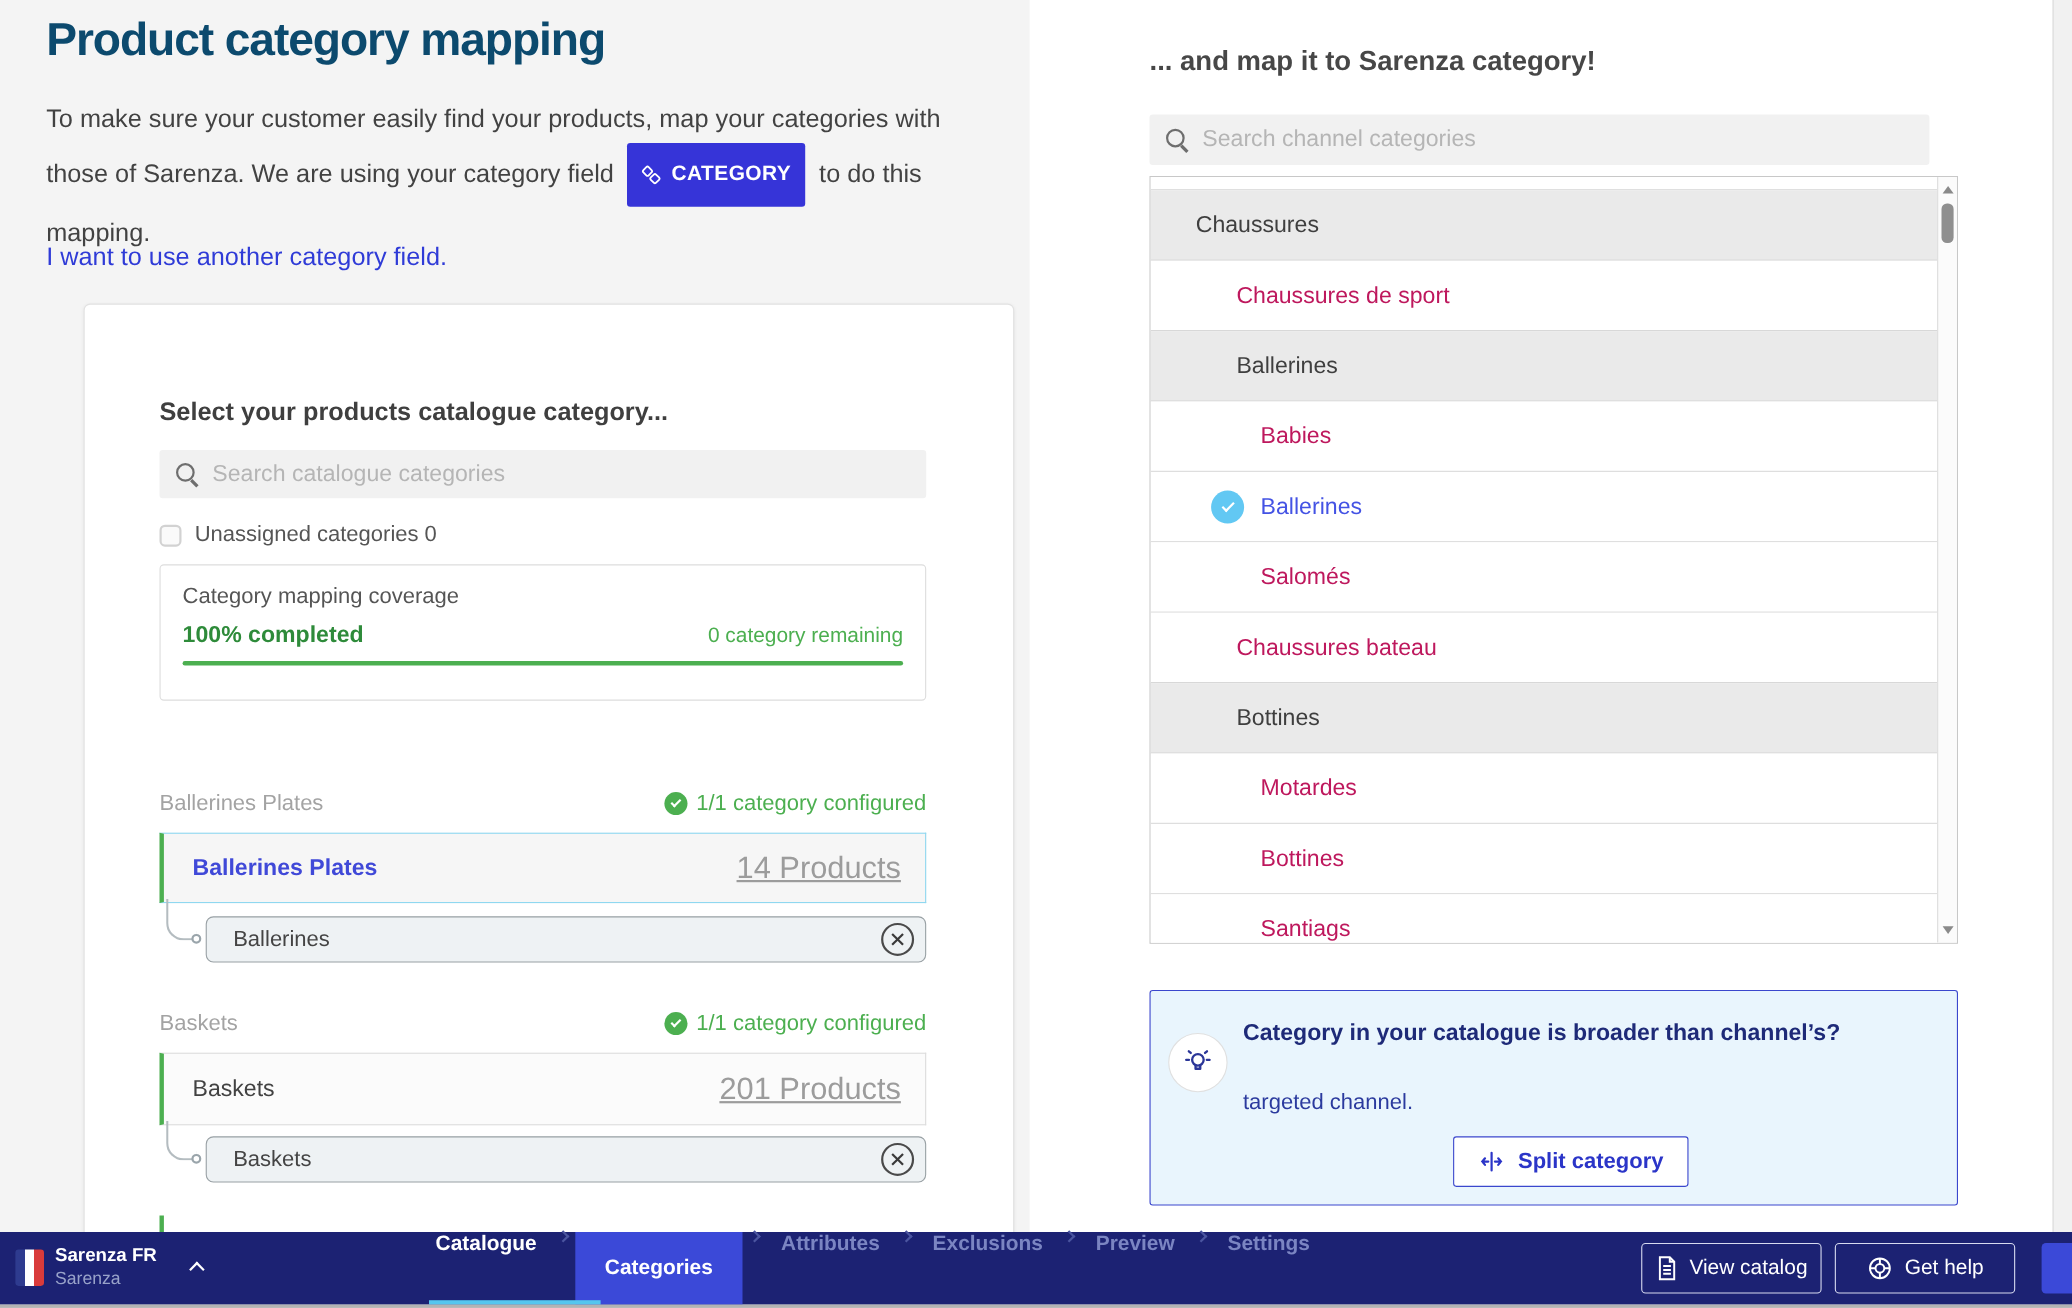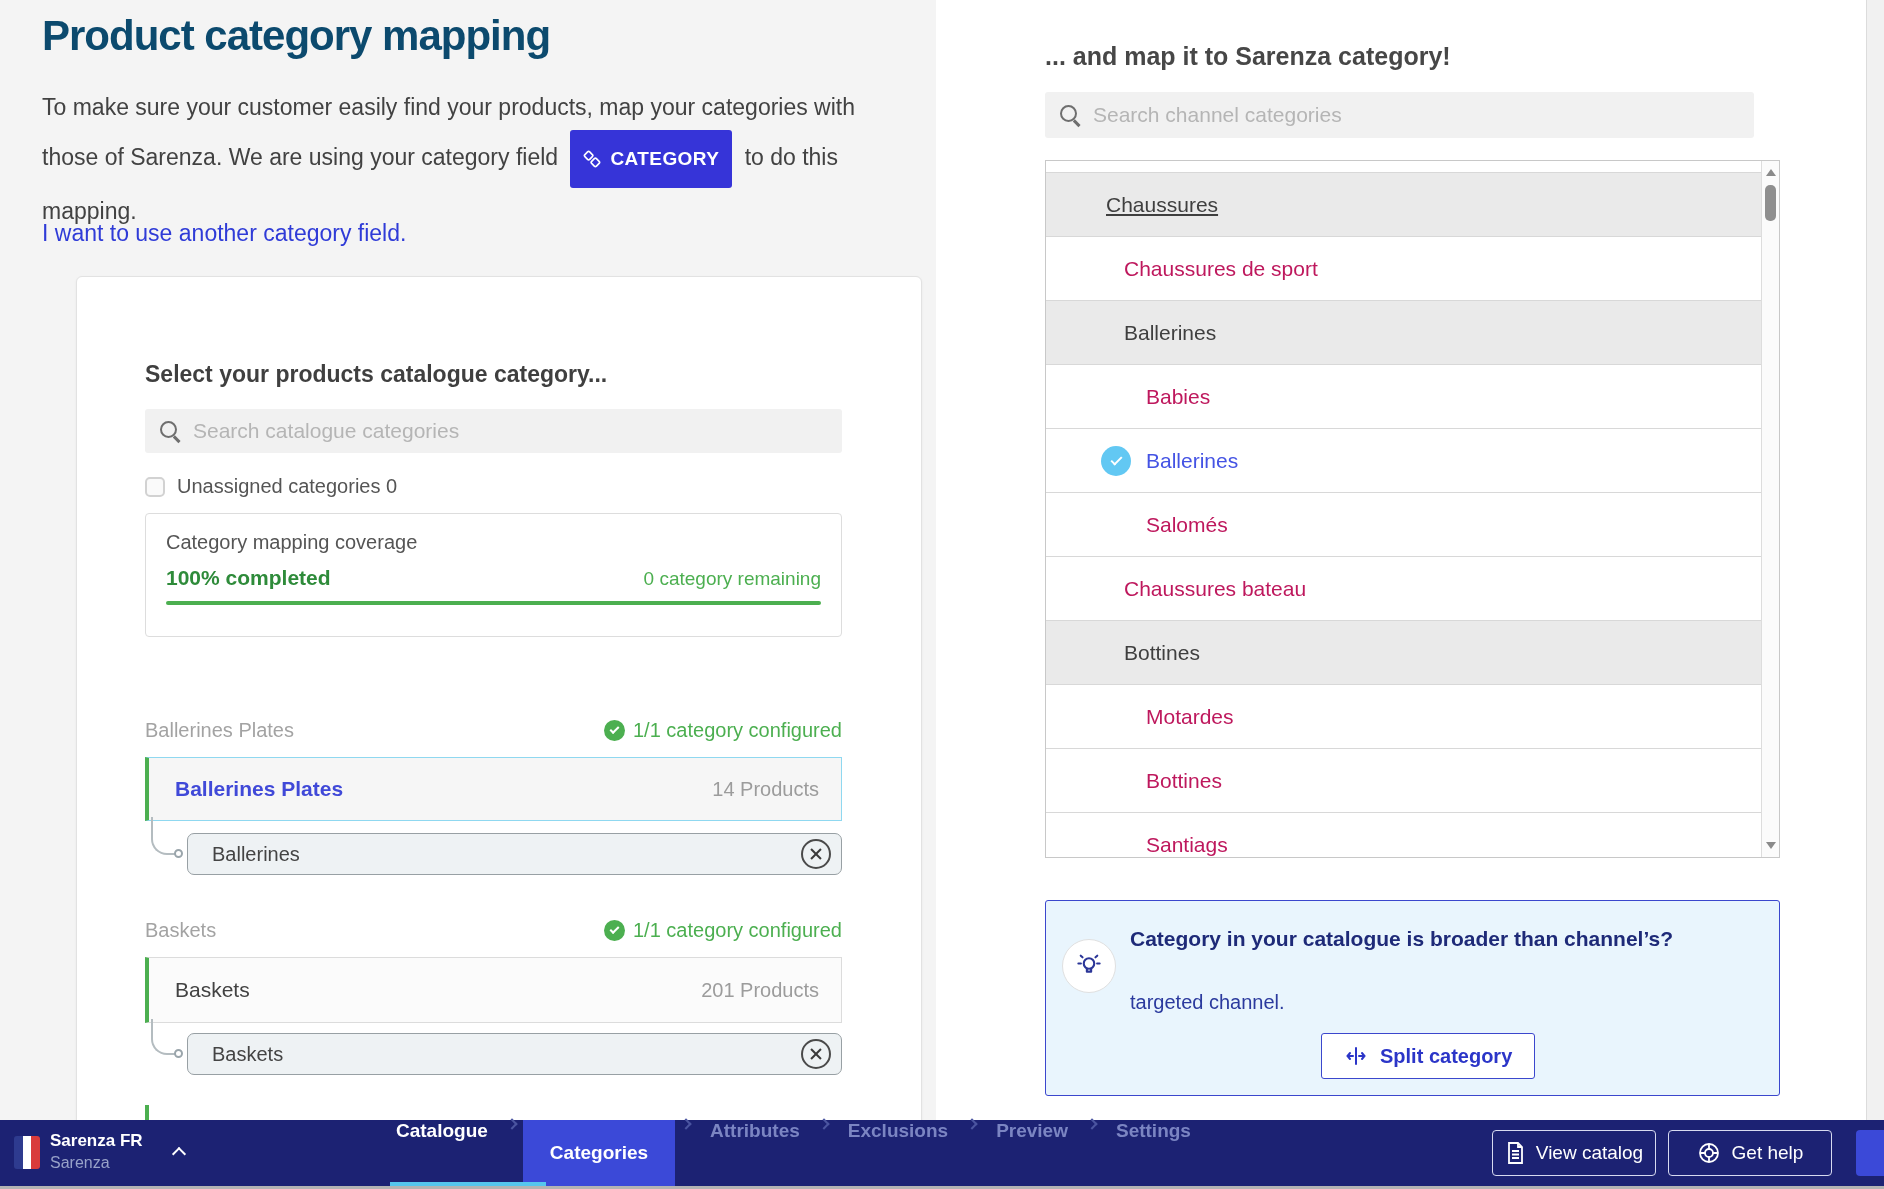--- a/index.html
+++ b/index.html
@@ -38,41 +38,41 @@
   .sec-label-row { position:absolute; left:68px; width:697px; display:flex; justify-content:space-between; align-items:center; }
   .sec-label { font-size:20px; color:#a3a3a3; }
   .cfg { display:flex; align-items:center; gap:8px; font-size:20px; color:#4caf50; }
   .circle-check { width:21px; height:21px; border-radius:50%; background:#4caf50; display:flex; align-items:center; justify-content:center; }
   .tick { display:block; width:9px; height:5px; border-left:2px solid #fff; border-bottom:2px solid #fff; transform:rotate(-45deg) translate(1px,-1px); }
 
   .cat-card { position:absolute; left:68px; width:697px; display:flex; align-items:center; justify-content:space-between; padding:0 22px 0 26px; background:#fbfbfb; border:1px solid #dcdcdc; border-left:4px solid #4caf50; }
   .cat-card.selected { background:#f6f6f6; border:1px solid #8fd8f0; border-left:4px solid #4caf50; }
   .cat-card-title { font-size:21px; color:#424242; }
   .cat-card.selected .cat-card-title { color:#4049d8; font-weight:700; }
-  .cat-card-products { font-size:20px; color:#9c9c9c; }
+  .cat-card-products { font-size:28px; color:#9c9c9c;text-decoration:underline; }
 
   .connector { position:absolute; width:28px; border-left:2px solid #b4bcc0; border-bottom:2px solid #b4bcc0; border-bottom-left-radius:16px; }
   .node-dot { position:absolute; width:9px; height:9px; border:2px solid #9aa5ab; border-radius:50%; background:#fff; z-index:3; }
   .chip { position:absolute; left:110px; width:655px; height:42px; background:#eef2f4; border:1px solid #98a0a4; border-radius:7px; display:flex; align-items:center; justify-content:space-between; padding:0 10px 0 24px; z-index:2; }
   .chip-label { font-size:20px; color:#444; }
   .x-btn { width:30px; height:30px; border:2px solid #4a4a4a; border-radius:50%; background:transparent; position:relative; cursor:pointer; }
   .x-btn::before,.x-btn::after { content:""; position:absolute; left:12px; top:6px; width:2px; height:14px; background:#3a3a3a; }
   .x-btn::before { transform:rotate(45deg); }
   .x-btn::after { transform:rotate(-45deg); }
   .next-card-sliver { position:absolute; left:68px; top:828px; width:4px; height:18px; background:#4caf50; }
 
   
   .right-panel { position:absolute; left:936px; top:0; width:930px; height:1189px; background:#fff; }
   .rp-heading { position:absolute; left:109px; top:42px; font-size:25px; font-weight:700; color:#474747; }
   .cat-list { position:absolute; left:109px; top:160px; width:735px; height:698px; border:1px solid #c8c8c8; background:#fff; overflow:hidden; }
   .rows { position:absolute; left:0; top:0; width:716px; height:100%; }
   .row { height:64px; display:flex; align-items:center; border-bottom:1px solid #d8d8d8; background:#fff; font-size:21px; color:#be185d; cursor:pointer; }
   .row.partial { height:12px; }
   .row.g { background:#eaeaea; color:#3f3f3f; }
-  .row.l1 { padding-left:60px;text-decoration:underline; }
+  .row.l1 { padding-left:41px; }
   .row.l2 { padding-left:78px; }
   .row.l3 { padding-left:100px; }
   .row.checked { color:#4453e4; padding-left:55px; }
   .blue-check { width:30px; height:30px; border-radius:50%; background:#62c8f3; display:flex; align-items:center; justify-content:center; margin-right:15px; }
   .blue-check .tick { width:11px; height:6px; }
   .list-sb { position:absolute; right:0; top:0; width:18px; height:100%; background:#fbfbfb; border-left:1px solid #ddd; }
   .sb-up { position:absolute; left:4px; top:8px; width:0; height:0; border-left:5px solid transparent; border-right:5px solid transparent; border-bottom:7px solid #8a8a8a; }
   .sb-down { position:absolute; left:4px; bottom:8px; width:0; height:0; border-left:5px solid transparent; border-right:5px solid transparent; border-top:7px solid #8a8a8a; }
   .sb-thumb { position:absolute; left:3px; top:24px; width:11px; height:36px; border-radius:5px; background:#8f8f8f; }
 
@@ -185,21 +185,21 @@
       <span class="chip-label">Baskets</span>
       <button class="x-btn"></button>
     </div>
 
     <div class="next-card-sliver"></div>
   </div>
 
   <div class="right-panel">
     <div class="rp-heading">... and map it to Sarenza category!</div>
 
-    <div class="searchbox" style="left:109px; top:92px; width:709px; height:46px; position:absolute;">
+    <div class="searchbox" style="left:109px; top:104px; width:709px; height:46px; position:absolute;">
       <span class="mag"></span>
       <input type="text" placeholder="Search channel categories" style="">
     </div>
 
     <div class="cat-list">
       <div class="rows">
         <div class="row partial"></div>
         <div class="row g l1">
             <span>Chaussures</span>
           </div>

